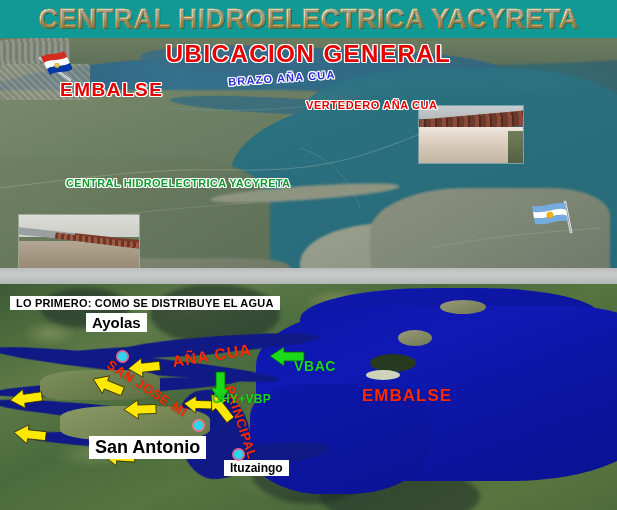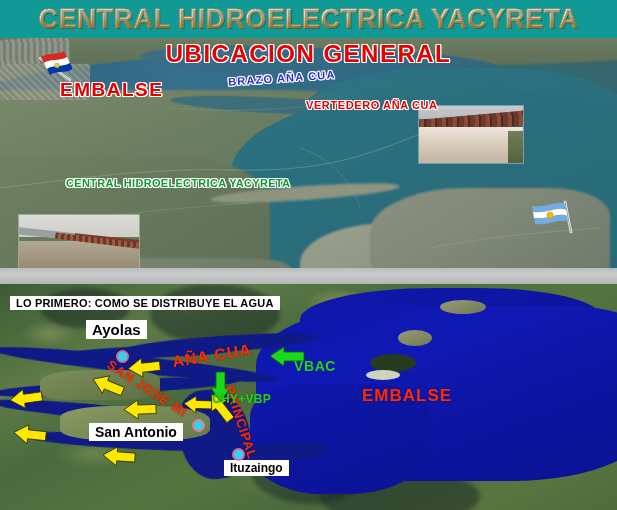--- a/index.html
+++ b/index.html
@@ -163,22 +163,22 @@
   .riv-d{left:-10px;top:120px;width:200px;height:14px;border-radius:50%;transform:rotate(5deg);}
   .riv-e{left:20px;top:150px;width:230px;height:15px;border-radius:50%;transform:rotate(3deg);}
   .riv-f{left:180px;top:105px;width:70px;height:90px;border-radius:40% 60% 50% 50%;transform:rotate(-8deg);background:#101a86;}
   .riv-g{left:200px;top:160px;width:130px;height:22px;border-radius:50%;transform:rotate(-6deg);}
   .riv-h{left:60px;top:62px;width:180px;height:12px;border-radius:50%;transform:rotate(-2deg);}
 
   
   .whitebox{position:absolute;background:#ffffff;color:#000;font-weight:bold;
     font-family:"Liberation Sans",sans-serif;padding:1px 6px;white-space:nowrap;}
   #box-lo-primero{left:10px;top:296px;font-size:11px;letter-spacing:.2px;}
-  #box-ayolas{left:86px;top:320px;font-size:15px;text-align:center;}
-  #box-sanantonio{left:89px;top:423px;font-size:14px;}
+  #box-ayolas{left:86px;top:313px;font-size:15px;text-align:center;}
+  #box-sanantonio{left:89px;top:436px;font-size:18px;}
   #box-ituzaingo{left:224px;top:460px;font-size:12px;}
 
   .citydot{position:absolute;width:9px;height:9px;border-radius:50%;
     background:#2ad6f0;box-shadow:0 0 0 2px rgba(255,120,150,.85);}
   #dot-ayolas{left:118px;top:352px;}
   #dot-sanantonio{left:194px;top:421px;}
   #dot-ituzaingo{left:234px;top:450px;}
 
   .redlbl{position:absolute;font-family:"Liberation Sans",sans-serif;font-weight:bold;
     color:#ff2a00;white-space:nowrap;

